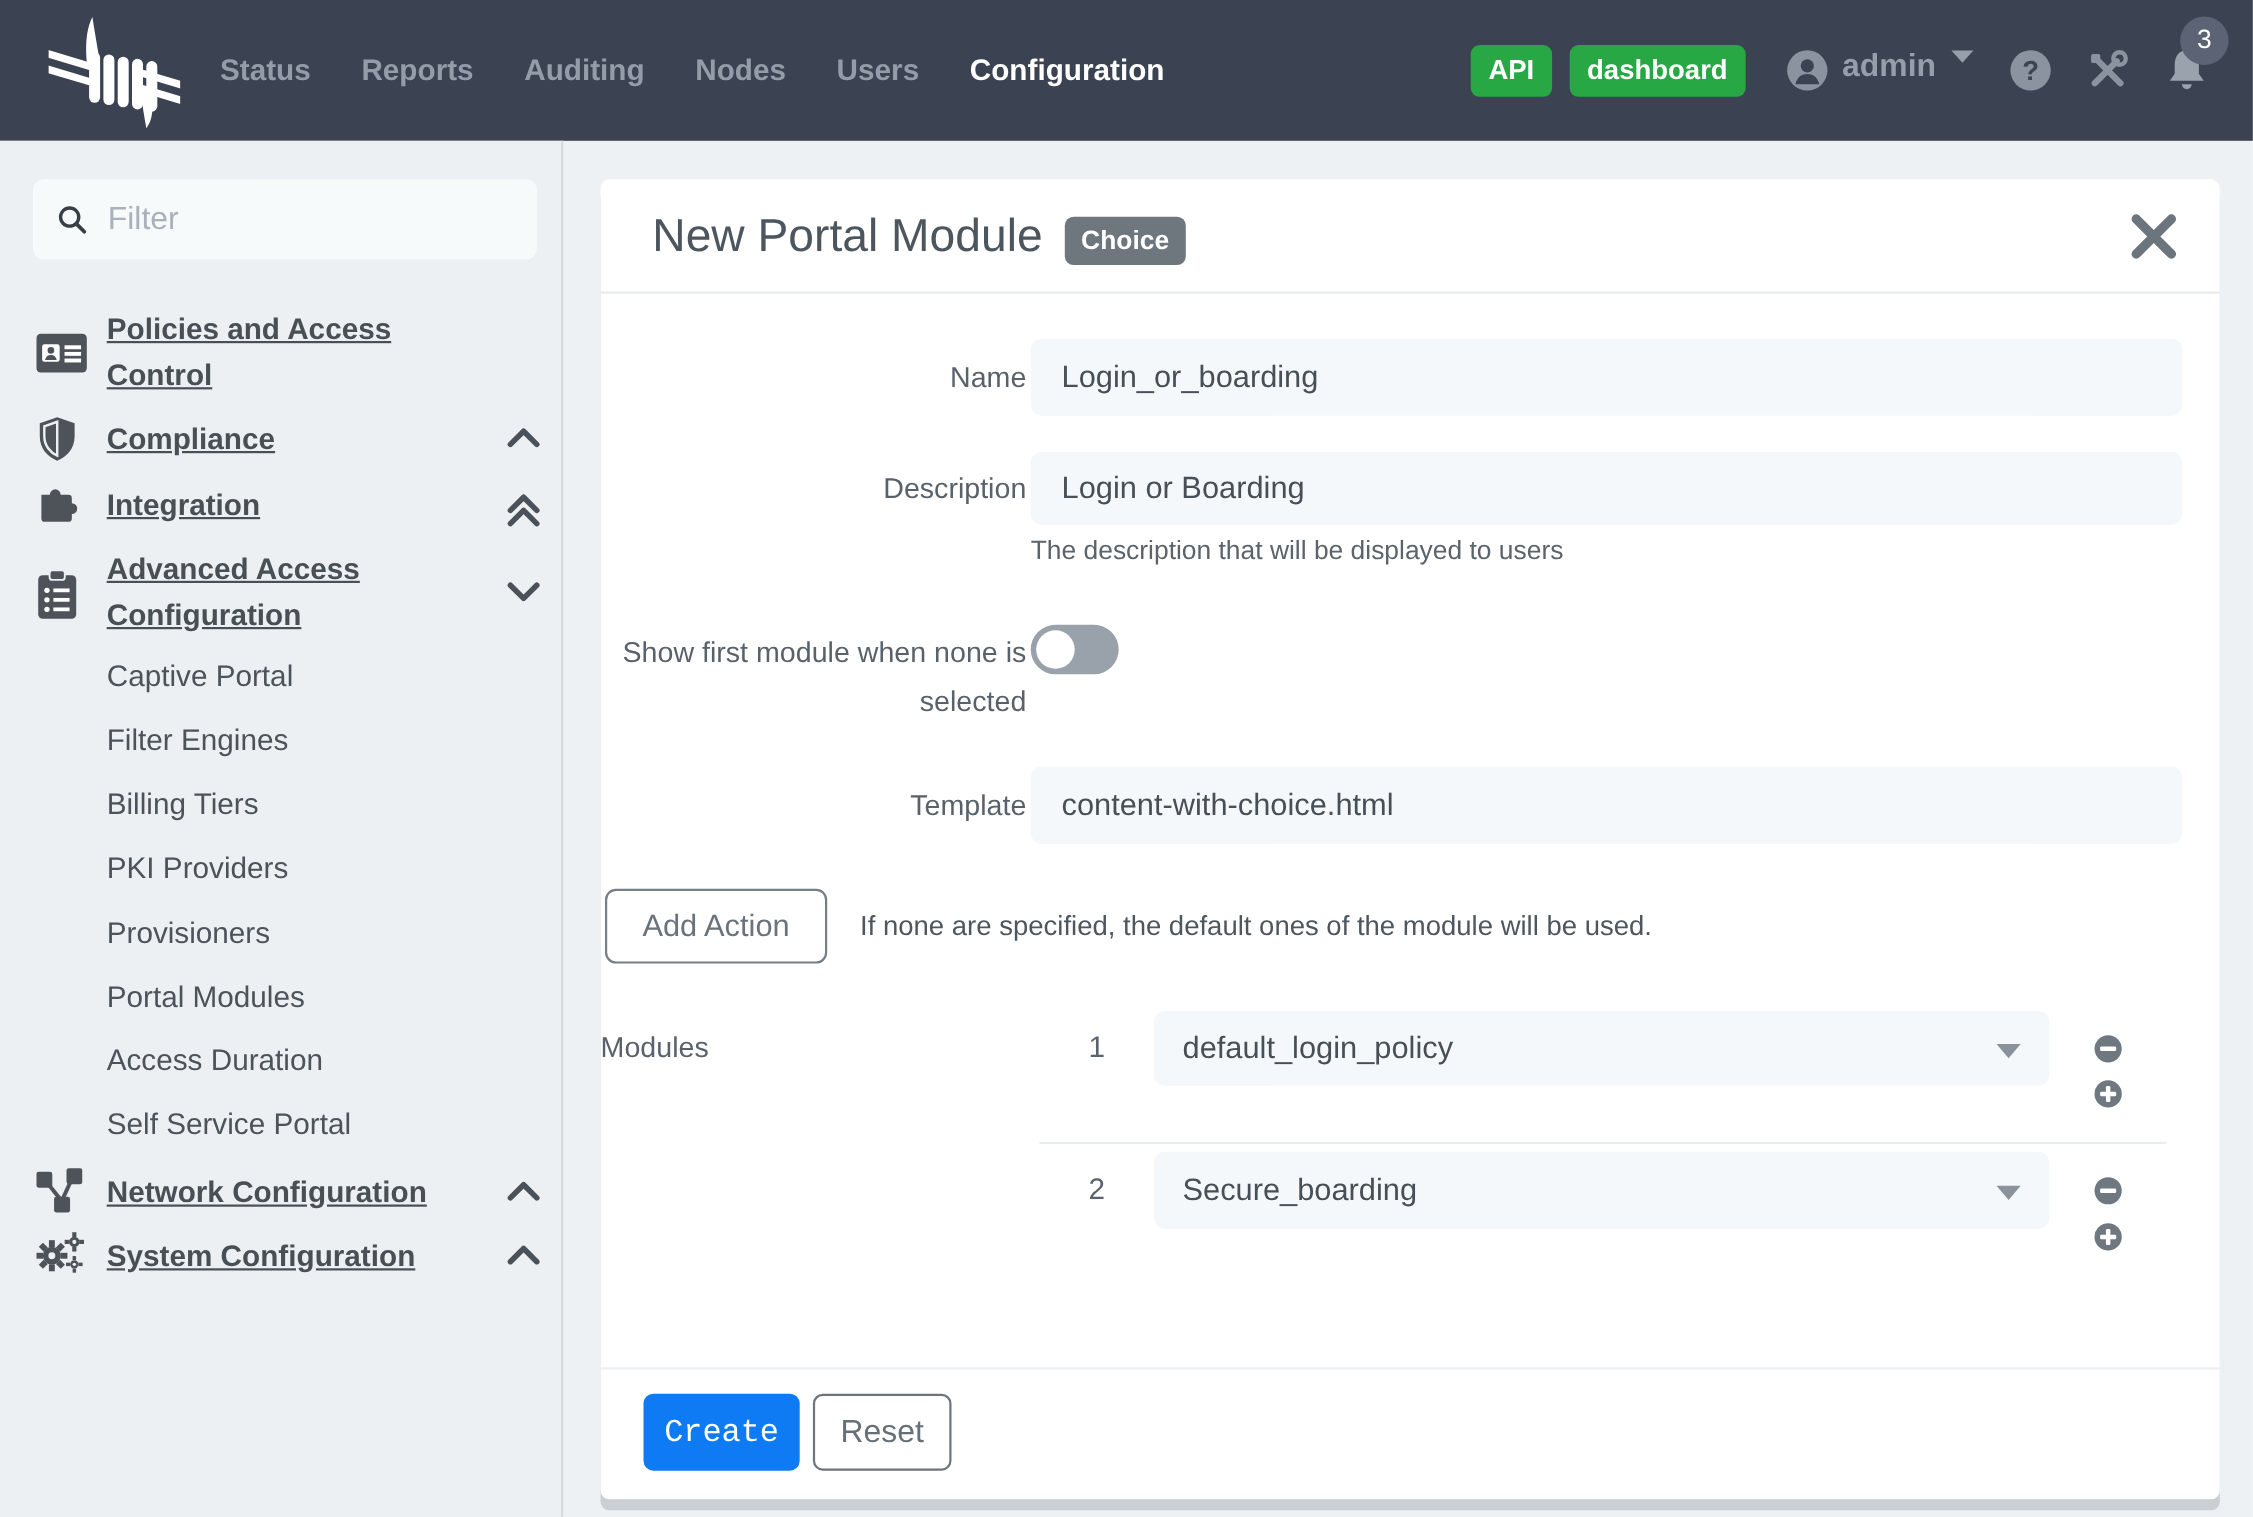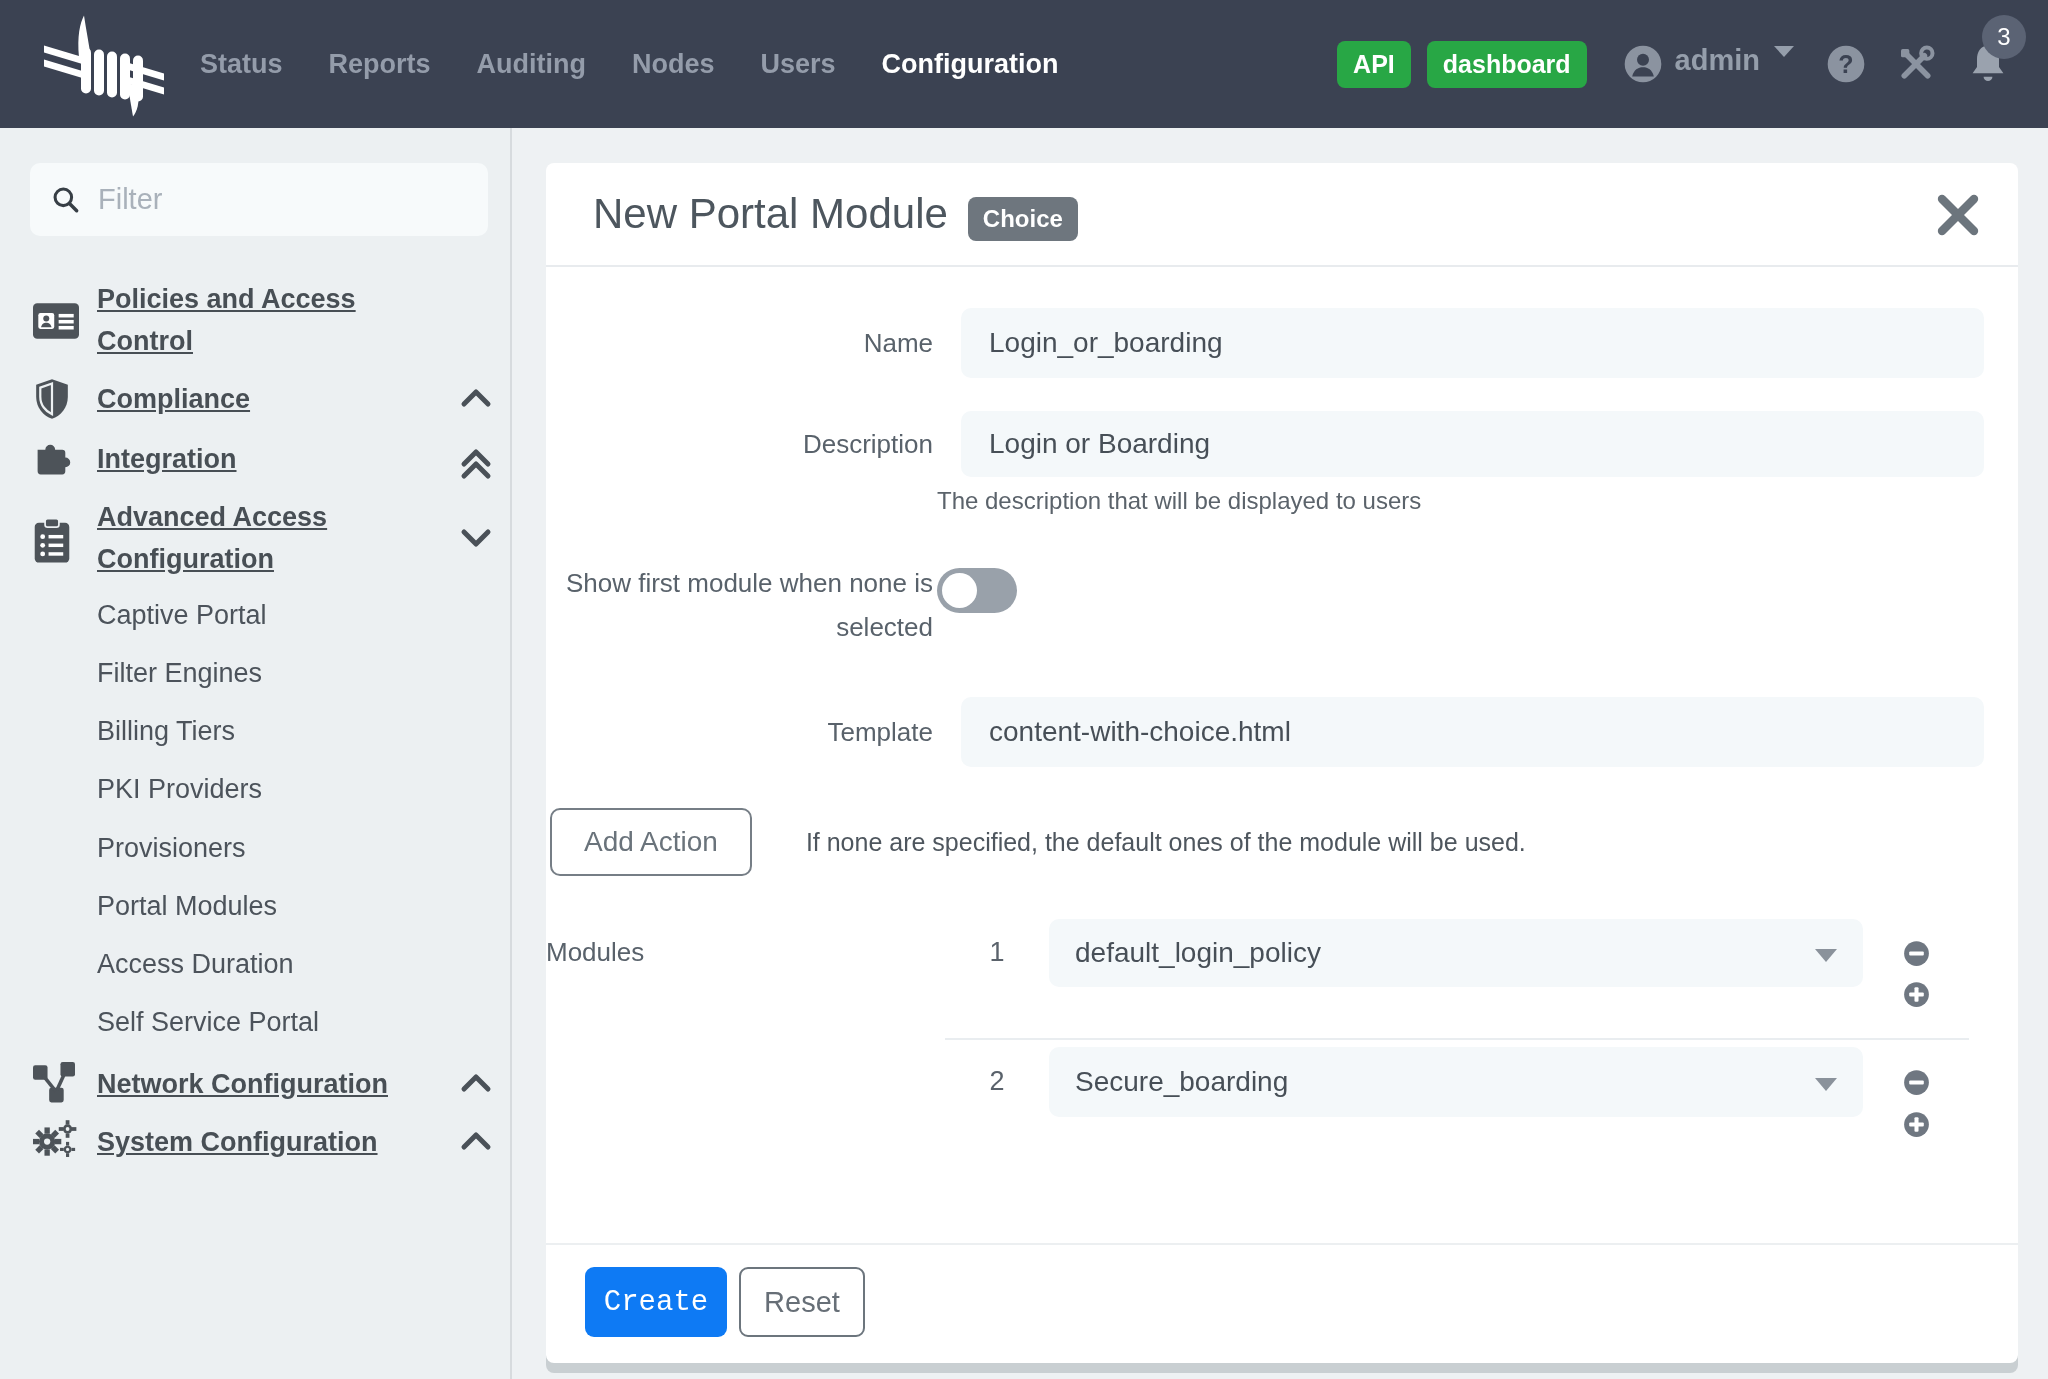--- a/index.html
+++ b/index.html
@@ -36,21 +36,21 @@
   
   .card { position:absolute; left:546px; top:163px; width:1472px; height:1200px; background:#fff; border-radius:8px;
           box-shadow:0 10px 0 0 rgba(108,117,125,0.28); }
   .card-header { position:absolute; left:0; top:0; right:0; height:104px; border-bottom:2px solid #e8ebee; display:flex; align-items:center; padding-left:47px; }
   .card-title { font-size:42px; color:#4d565e; font-weight:400; }
   .type-badge { background:#6e767e; color:#fff; font-size:24px; font-weight:700; padding:8px 15px; border-radius:8px; margin-left:20px; margin-top:10px; }
   .close-btn { position:absolute; right:36px; top:28px; width:48px; height:48px; cursor:pointer; }
 
   .row { position:absolute; left:0; right:34px; display:flex; }
   .lblcol { flex:0 0 387px; text-align:right; font-size:26px; color:#59626b; }
-  .row-center { align-items:center;gap:24px; }
+  .row-center { align-items:center; }
   .field { background:#f4f8fa; border:none; outline:none; border-radius:10px; height:70px; width:1047px; margin-left:4px;
            font-size:28px; color:#474f57; padding:0 28px; font-family:"Liberation Sans",sans-serif; }
   .help { position:absolute; left:391px; font-size:24px; color:#5b636b; }
 
   .toggle { position:absolute; left:391px; width:80px; height:45px; border-radius:23px; background:#99a1aa; cursor:pointer; }
   .toggle .knob { position:absolute; left:5px; top:5px; width:35px; height:35px; border-radius:50%; background:#fff; }
 
   .btn-outline { background:#fff; border:2px solid #767e86; border-radius:10px; color:#6a737b; font-size:28px; height:68px; padding:0 32px;
                  font-family:"Liberation Sans",sans-serif; cursor:pointer; }
   .action-note { font-size:25px; color:#4e565e; margin-left:30px; }
@@ -295,21 +295,21 @@
     <span class="lblcol">Name</span>
     <input class="field" value="Login_or_boarding" style="">
   </div>
 
   <div class="row row-center" style="top:248px;">
     <span class="lblcol">Description</span>
     <input class="field" style="height: 66px;" value="Login or Boarding">
   </div>
   <span class="help" style="top:324px;">The description that will be displayed to users</span>
 
-  <div class="row" style="top:398px;">
+  <div class="row" style="top:408px;">
     <span class="lblcol" style="line-height:44px;">Show first module when none is selected</span>
   </div>
   <div class="toggle" style="top:405px;" role="switch" aria-checked="false">
     <span class="knob"></span>
   </div>
 
   <div class="row row-center" style="top:534px;">
     <span class="lblcol">Template</span>
     <input class="field" value="content-with-choice.html" style="">
   </div>

